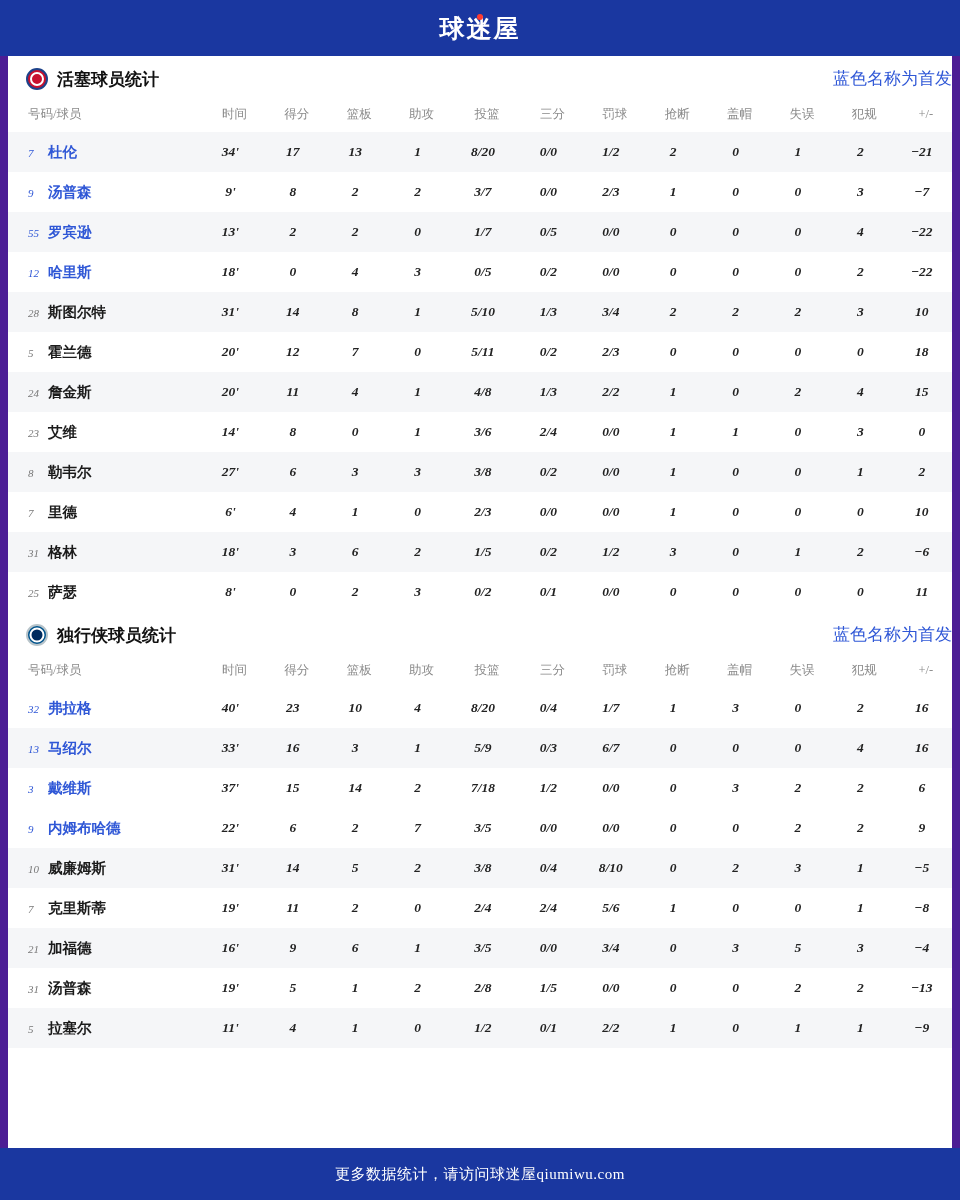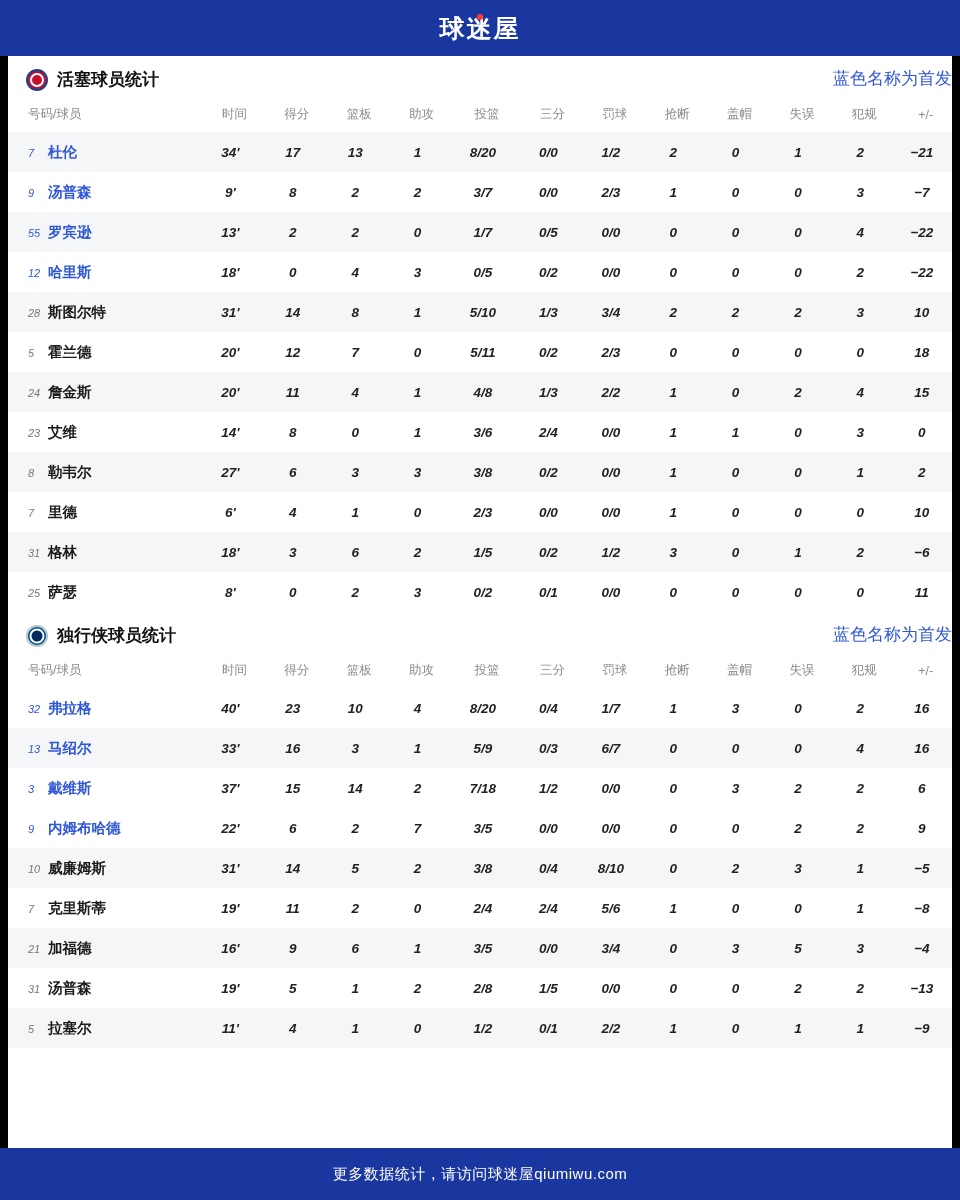--- a/index.html
+++ b/index.html
@@ -8,23 +8,24 @@
     width: 960px;
     height: 1200px;
     background: #1e3a9e;
     font-family: "Liberation Sans", sans-serif;
     overflow: hidden;
   }
   .page {
     width: 960px;
     height: 1200px;
     position: relative;
-    background: #000000;
+    background: #4c1d95;
     display: flex;
     flex-direction: column;
+    font-family: Liberation Serif, serif;
   }
   
   .header {
     height: 56px;
     background: #1a37a0;
     display: flex;
     align-items: center;
     justify-content: center;
   }
   .brand {
@@ -48,21 +49,21 @@
     flex: 1;
     background: #ffffff;
     margin: 0 8px;
     overflow: hidden;
     display: flex;
     flex-direction: column;
   }
   .team-block { }
   .team-head {
     display: flex;
-    align-items: flex-end;
+    align-items: flex-start;
     padding: 12px 18px 8px 18px;
     position: relative;
   }
   .team-logo {
     width: 22px; height: 22px;
     border-radius: 50%;
     margin-right: 9px;
     display: inline-block;
     position: relative;
     flex: none;

